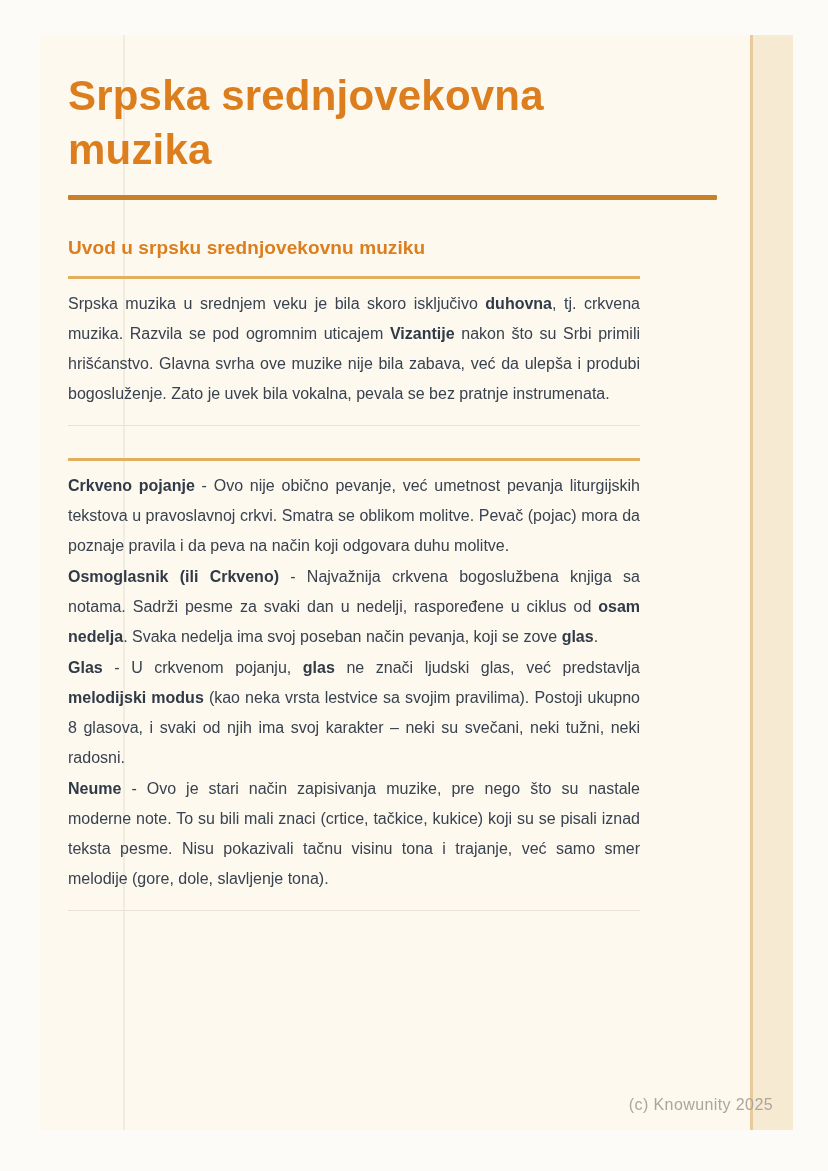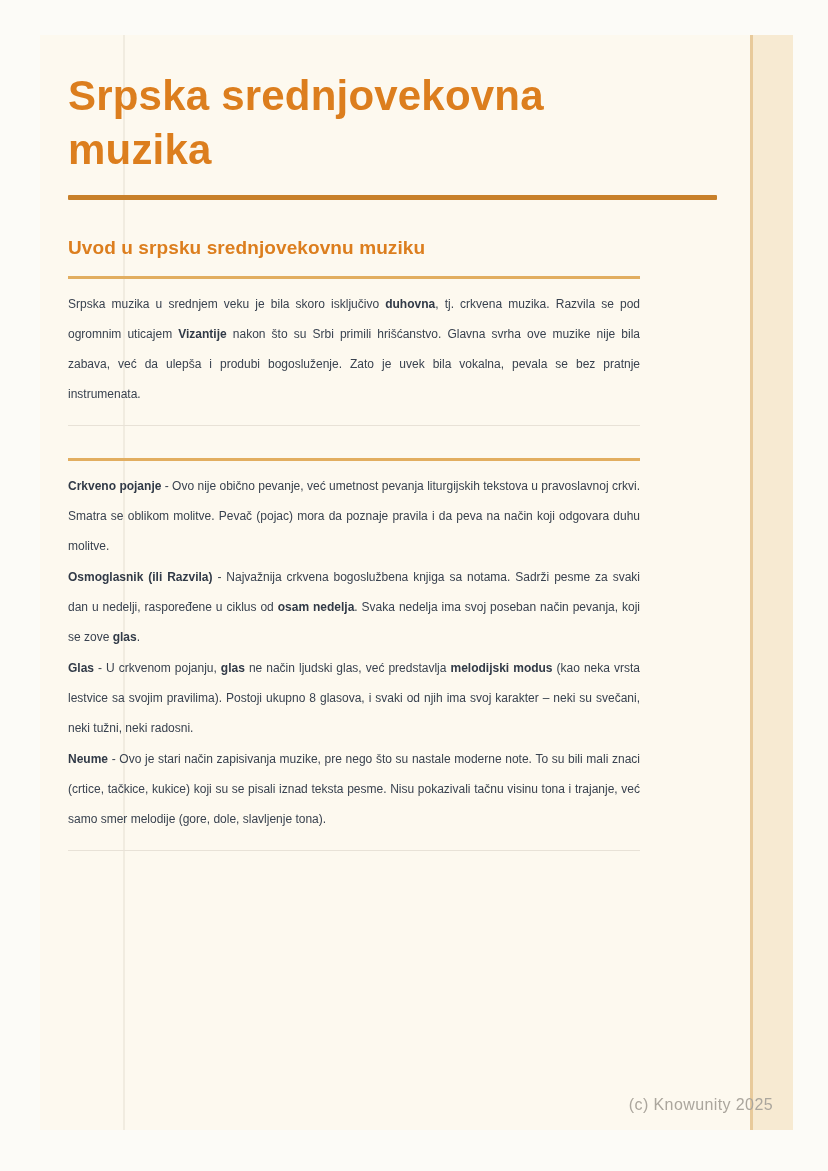--- a/index.html
+++ b/index.html
@@ -73,21 +73,21 @@
   .heading-underline{
     margin-top:12px;
     width:572px;
     height:3px;
     background:var(--underline);
   }
   .paragraphs{margin-top:10px;}
   p.body-paragraph{
     width:572px;
     color:var(--body);
-    font-size:12px;
+    font-size:16px;
     line-height:30px;
     text-align:justify;
     margin-top:1px;
   }
   p.body-paragraph b{font-weight:700;color:#313a47;}
   .section-divider{
     margin-top:16px;
     width:572px;
     height:1px;
     background:var(--divider);
@@ -119,22 +119,22 @@
           <div class="heading-underline"></div>
           <div class="paragraphs">
             <p class="body-paragraph"><span>Srpska muzika u srednjem veku je bila skoro isključivo </span><b>duhovna</b><span>, tj. crkvena muzika. Razvila se pod ogromnim uticajem </span><b>Vizantije</b><span> nakon što su Srbi primili hrišćanstvo. Glavna svrha ove muzike nije bila zabava, već da ulepša i produbi bogosluženje. Zato je uvek bila vokalna, pevala se bez pratnje instrumenata.</span></p>
           </div>
           <div class="section-divider"></div>
         </section>
         <section class="section">
           <div class="heading-underline"></div>
           <div class="paragraphs">
             <p class="body-paragraph"><b>Crkveno pojanje</b><span> - Ovo nije obično pevanje, već umetnost pevanja liturgijskih tekstova u pravoslavnoj crkvi. Smatra se oblikom molitve. Pevač (pojac) mora da poznaje pravila i da peva na način koji odgovara duhu molitve.</span></p>
-            <p class="body-paragraph"><b>Osmoglasnik (ili Razvila)</b><span> - Najvažnija crkvena bogoslužbena knjiga sa notama. Sadrži pesme za svaki dan u nedelji, raspoređene u ciklus od </span><b>osam nedelja</b><span>. Svaka nedelja ima svoj poseban način pevanja, koji se zove </span><b>glas</b><span>.</span></p>
-            <p class="body-paragraph"><b>Glas</b><span> - U crkvenom pojanju, </span><b>glas</b><span> ne način ljudski glas, već predstavlja </span><b>melodijski modus</b><span> (kao neka vrsta lestvice sa svojim pravilima). Postoji ukupno 8 glasova, i svaki od njih ima svoj karakter – neki su svečani, neki tužni, neki radosni.</span></p>
+            <p class="body-paragraph"><b>Osmoglasnik (ili Crkveno)</b><span> - Najvažnija crkvena bogoslužbena knjiga sa notama. Sadrži pesme za svaki dan u nedelji, raspoređene u ciklus od </span><b>osam nedelja</b><span>. Svaka nedelja ima svoj poseban način pevanja, koji se zove </span><b>glas</b><span>.</span></p>
+            <p class="body-paragraph"><b>Glas</b><span> - U crkvenom pojanju, </span><b>glas</b><span> ne znači ljudski glas, već predstavlja </span><b>melodijski modus</b><span> (kao neka vrsta lestvice sa svojim pravilima). Postoji ukupno 8 glasova, i svaki od njih ima svoj karakter – neki su svečani, neki tužni, neki radosni.</span></p>
             <p class="body-paragraph"><b>Neume</b><span> - Ovo je stari način zapisivanja muzike, pre nego što su nastale moderne note. To su bili mali znaci (crtice, tačkice, kukice) koji su se pisali iznad teksta pesme. Nisu pokazivali tačnu visinu tona i trajanje, već samo smer melodije (gore, dole, slavljenje tona).</span></p>
           </div>
           <div class="section-divider"></div>
         </section>
       </div>
   </div>
 
   <div class="page-footer">(c) Knowunity 2025</div>
 </div>
 

